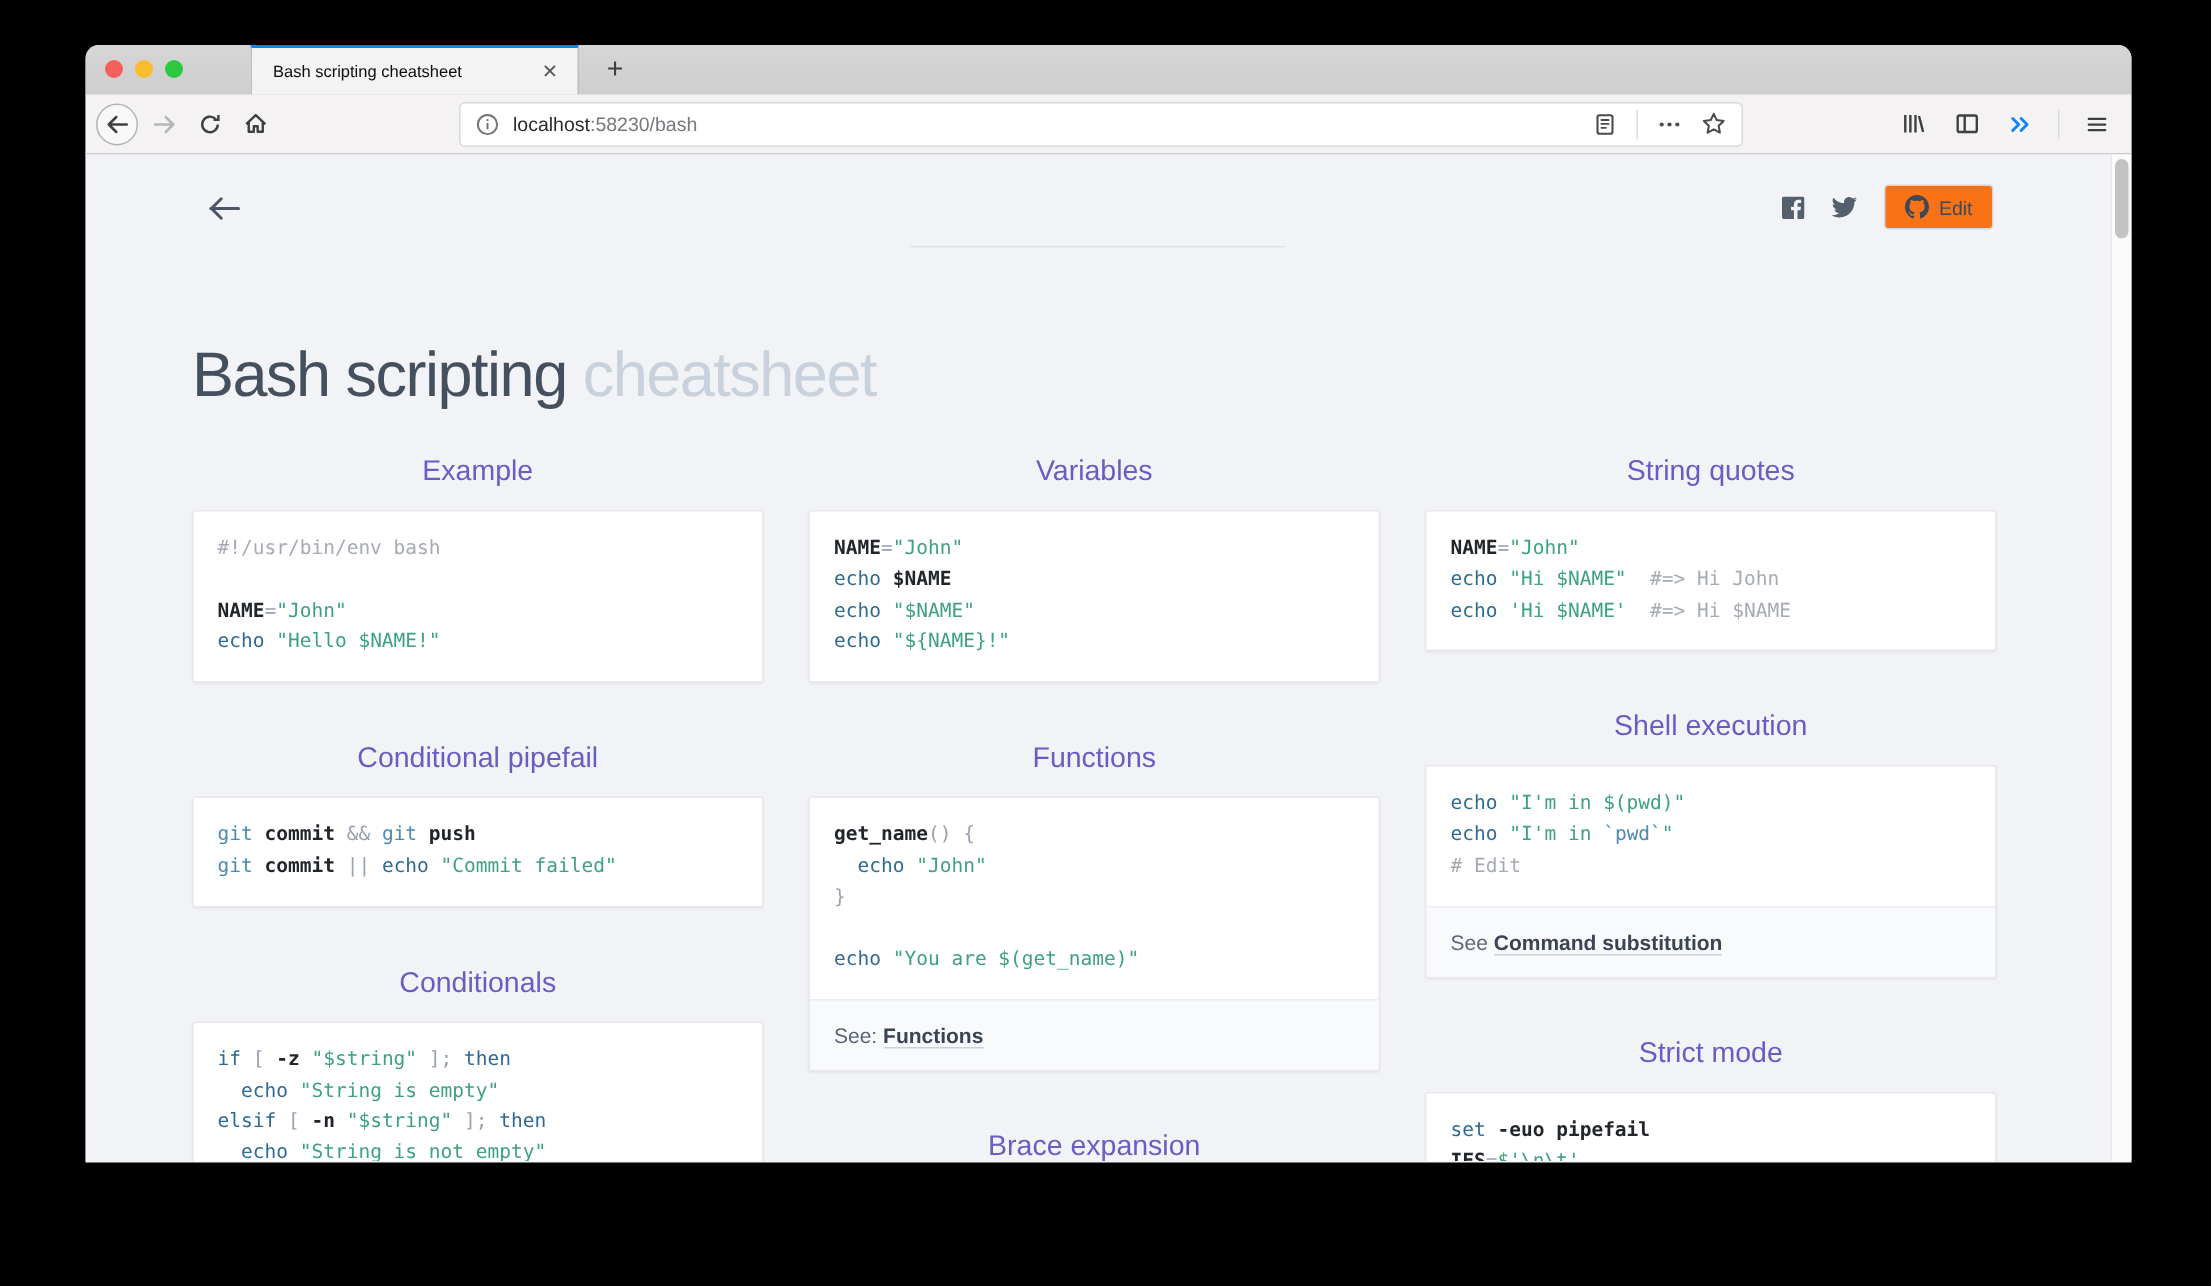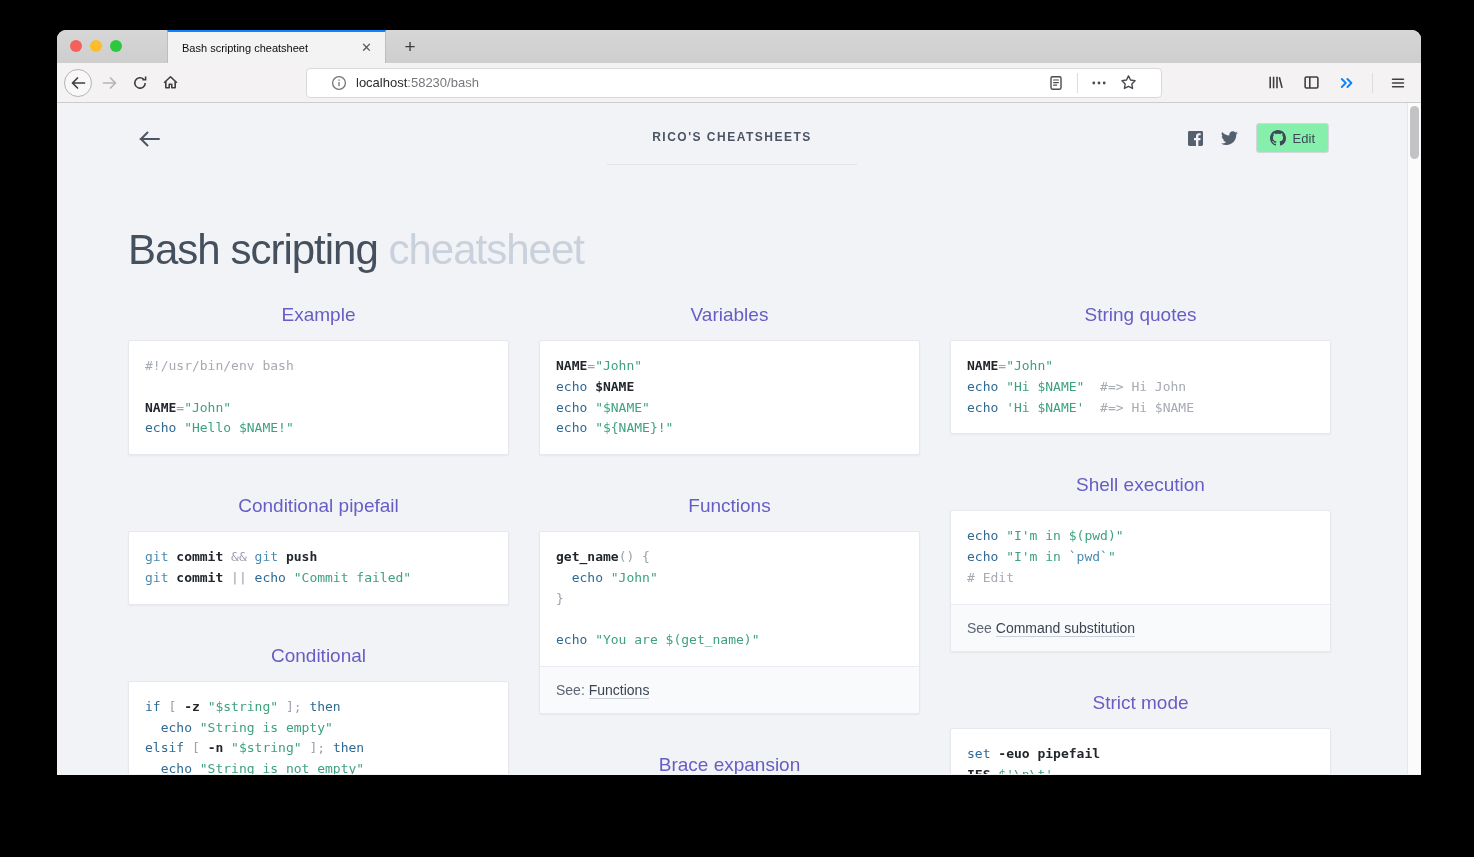--- a/index.html
+++ b/index.html
@@ -22,42 +22,42 @@
   .newtab { position:absolute; left:338px; top:2px; width:30px; height:30px; display:flex;
             align-items:center; justify-content:center; color:#3e3e42; font-size:19px; font-weight:300; }
 
   
   .navbar { height:40px; background:#f4f2f3; border-bottom:1px solid #cccbcd;
             display:flex; align-items:center; padding:0 8px 0 7px; }
   .nav-btn { width:30px; height:30px; display:flex; align-items:center; justify-content:center; color:#3f3f43; }
   .nav-btn.circle { width:28px; height:28px; border:1px solid #b4b4b6; border-radius:50%; background:#f9f8f9; margin-right:3px; }
   .nav-btn.disabled { color:#b6b6b8; }
   .urlbar { margin-left:121px; width:856px; height:30px; background:#fff; border:1px solid #d9d8da;
-            border-radius:4px; display:flex; align-items:center; padding:0 24px; }
+            border-radius:4px; display:flex; align-items:center; padding:0 10px; }
   .urlbar .info { color:#737379; display:flex; }
   .url-text { margin-left:9px; font-size:13px; color:#2a2a2e; }
   .url-text .path { color:#77777d; }
   .url-right { margin-left:auto; display:flex; align-items:center; gap:13px; color:#4a4a4f; }
   .vsep { width:1px; height:20px; background:#ddddde; }
   .nav-right { margin-left:auto; display:flex; align-items:center; gap:6px; color:#45454a; }
   .nav-right .vsep { margin:0 4px; }
   .blue { color:#0a84ff; }
 
   
   .content { position:relative; height:671px; background:#f2f3f6; overflow:hidden; }
   .scrollbar { position:absolute; right:0; top:0; width:14px; height:100%; background:#fbfbfc; border-left:1px solid #e7e7e9; }
   .scroll-thumb { position:absolute; left:2px; top:3px; width:9px; height:53px; background:#c3c3c6; border-radius:5px; }
 
   .page-header { position:relative; height:70px; }
   .back-link { position:absolute; left:80px; top:26px; color:#4b5563; }
   .site-title { position:absolute; left:0; top:27px; width:calc(100% - 14px); text-align:center;
                 font-size:12px; font-weight:bold; letter-spacing:1.5px; color:var(--slate,#4a5464); }
   .site-title-rule { position:absolute; top:61px; left:calc(50% - 132px); width:250px; height:1px; background:#e2e3e8; }
   .header-actions { position:absolute; right:92px; top:20px; display:flex; align-items:center; gap:18px; color:#55606f; }
-  .edit-btn { display:flex; align-items:center; gap:7px; height:30px; padding:0 13px; background:#86efac;
+  .edit-btn { display:flex; align-items:center; gap:7px; height:30px; padding:0 13px; background:#f97316;
               border:1px solid #d4d6dd; border-radius:3px; font-size:13px; color:#3e4857; }
 
   h1.page-title { margin:53px 0 0 71px; font-size:42px; font-weight:300; letter-spacing:-1px; color:var(--ink,#45505e); }
   h1.page-title .light { color:var(--ink-light,#c9d1dc); }
 
   .columns { margin:30px 0 0 71px; width:1203px; display:grid; grid-template-columns:repeat(3,381px); column-gap:30px; align-items:start; }
   .col { display:flex; flex-direction:column; }
 
   .sec-heading { display:flex; align-items:center; margin-top:40px;flex-direction:column; }
   .col > .sec-heading:first-child { margin-top:0; }
@@ -69,21 +69,21 @@
   .card pre { margin:0; padding:15px 16px; font-family:"DejaVu Sans Mono", monospace; font-size:13px; line-height:20.8px; }
   .line { white-space:pre; }
   .tok-cmd { color:var(--c-cmd,#2f6a93); }
   .tok-fn  { color:var(--c-fn,#4b8bb0); }
   .tok-str { color:var(--c-str,#3ea27d); }
   .tok-cmt { color:var(--c-cmt,#a6aab2); }
   .tok-pun { color:var(--c-pun,#9aa1af); }
   .tok-var { color:var(--c-var,#22262b); font-weight:bold; }
   .tok-pln { color:#3b4352; }
   .card-footer { border-top:1px solid #ebebf1; background:#f9fafb; padding:15px 16px; font-size:14px; color:#5c6576; }
-  .card-footer a { color:#3b4452; text-decoration:none; border-bottom:1px solid #ccd0d8; cursor:pointer; }
+  .card-footer a { color:#3b4452; text-decoration:none; border-bottom:1px solid #ccd0d8; cursor:pointer;font-weight:bold; }
 
   svg { display:block; }
 </style>
 </head>
 <body>
 
 <div class="window">
 
   <div class="titlebar">
     <div class="traffic">
@@ -180,21 +180,20 @@
   </div>
 
   <div class="content">
 
     <div class="page-header">
       <span class="back-link">
         <svg width="24" height="20" viewBox="0 0 24 20">
             <path d="M22 10H3.5M10.5 3.5L4 10l6.5 6.5" fill="none" stroke="currentColor" stroke-width="2" stroke-linecap="round" stroke-linejoin="round"></path>
           </svg>
       </span>
-      <div class="site-title">RICO'S CHEATSHEETS</div>
       <div class="site-title-rule"></div>
       <div class="header-actions">
         <span>
           <svg width="15" height="15" viewBox="0 0 16 16">
               <path fill="currentColor" d="M14.5 0h-13C.67 0 0 .67 0 1.5v13C0 15.33.67 16 1.5 16h7V9.8H6.4V7.35h2.1V5.6c0-2.1 1.28-3.25 3.15-3.25.9 0 1.67.07 1.9.1v2.2h-1.3c-1.02 0-1.22.49-1.22 1.2v1.5h2.45l-.32 2.45h-2.13V16h3.47c.83 0 1.5-.67 1.5-1.5v-13C16 .67 15.33 0 14.5 0z"></path>
             </svg>
         </span>
         <span>
           <svg width="17" height="15" viewBox="0 0 16 14">
               <path fill="currentColor" d="M16 1.74c-.59.26-1.22.44-1.88.52.68-.41 1.2-1.05 1.44-1.82-.63.38-1.33.65-2.08.8A3.27 3.27 0 0 0 11.08.2C9.28.2 7.82 1.66 7.82 3.46c0 .26.03.5.08.74A9.27 9.27 0 0 1 1.17.79 3.26 3.26 0 0 0 2.18 5.14a3.2 3.2 0 0 1-1.48-.41v.04c0 1.58 1.12 2.9 2.62 3.2-.28.07-.56.11-.86.11-.21 0-.42-.02-.62-.06a3.27 3.27 0 0 0 3.05 2.27A6.55 6.55 0 0 1 0 11.64a9.22 9.22 0 0 0 5.03 1.47c6.04 0 9.34-5 9.34-9.33v-.43c.64-.46 1.2-1.04 1.63-1.7z"></path>
@@ -221,21 +220,21 @@
             <pre><div class="line"><span class="tok-cmt">#!/usr/bin/env bash</span></div><div class="line">&nbsp;</div><div class="line"><span class="tok-var">NAME</span><span class="tok-pun">=</span><span class="tok-str">"John"</span></div><div class="line"><span class="tok-cmd">echo</span><span class="tok-pln"> </span><span class="tok-str">"Hello $NAME!"</span></div></pre>
           </div>
           <div class="sec-heading">
             <span class="t">Conditional pipefail</span>
             <span class="rule"></span>
           </div>
           <div class="card">
             <pre><div class="line"><span class="tok-fn">git</span><span class="tok-pln"> </span><span class="tok-var">commit</span><span class="tok-pln"> </span><span class="tok-pun">&amp;&amp;</span><span class="tok-pln"> </span><span class="tok-fn">git</span><span class="tok-pln"> </span><span class="tok-var">push</span></div><div class="line"><span class="tok-fn">git</span><span class="tok-pln"> </span><span class="tok-var">commit</span><span class="tok-pln"> </span><span class="tok-pun">||</span><span class="tok-pln"> </span><span class="tok-cmd">echo</span><span class="tok-pln"> </span><span class="tok-str">"Commit failed"</span></div></pre>
           </div>
           <div class="sec-heading">
-            <span class="t">Conditional</span>
+            <span class="t">Conditionals</span>
             <span class="rule"></span>
           </div>
           <div class="card">
             <pre><div class="line"><span class="tok-cmd">if</span><span class="tok-pun"> [ </span><span class="tok-var">-z</span><span class="tok-pln"> </span><span class="tok-str">"$string"</span><span class="tok-pun"> ];</span><span class="tok-pln"> </span><span class="tok-cmd">then</span></div><div class="line"><span class="tok-pln">  </span><span class="tok-cmd">echo</span><span class="tok-pln"> </span><span class="tok-str">"String is empty"</span></div><div class="line"><span class="tok-cmd">elsif</span><span class="tok-pun"> [ </span><span class="tok-var">-n</span><span class="tok-pln"> </span><span class="tok-str">"$string"</span><span class="tok-pun"> ];</span><span class="tok-pln"> </span><span class="tok-cmd">then</span></div><div class="line"><span class="tok-pln">  </span><span class="tok-cmd">echo</span><span class="tok-pln"> </span><span class="tok-str">"String is not empty"</span></div></pre>
           </div>
         </div>
       <div class="col">
           <div class="sec-heading">
             <span class="t">Variables</span>
             <span class="rule"></span>

